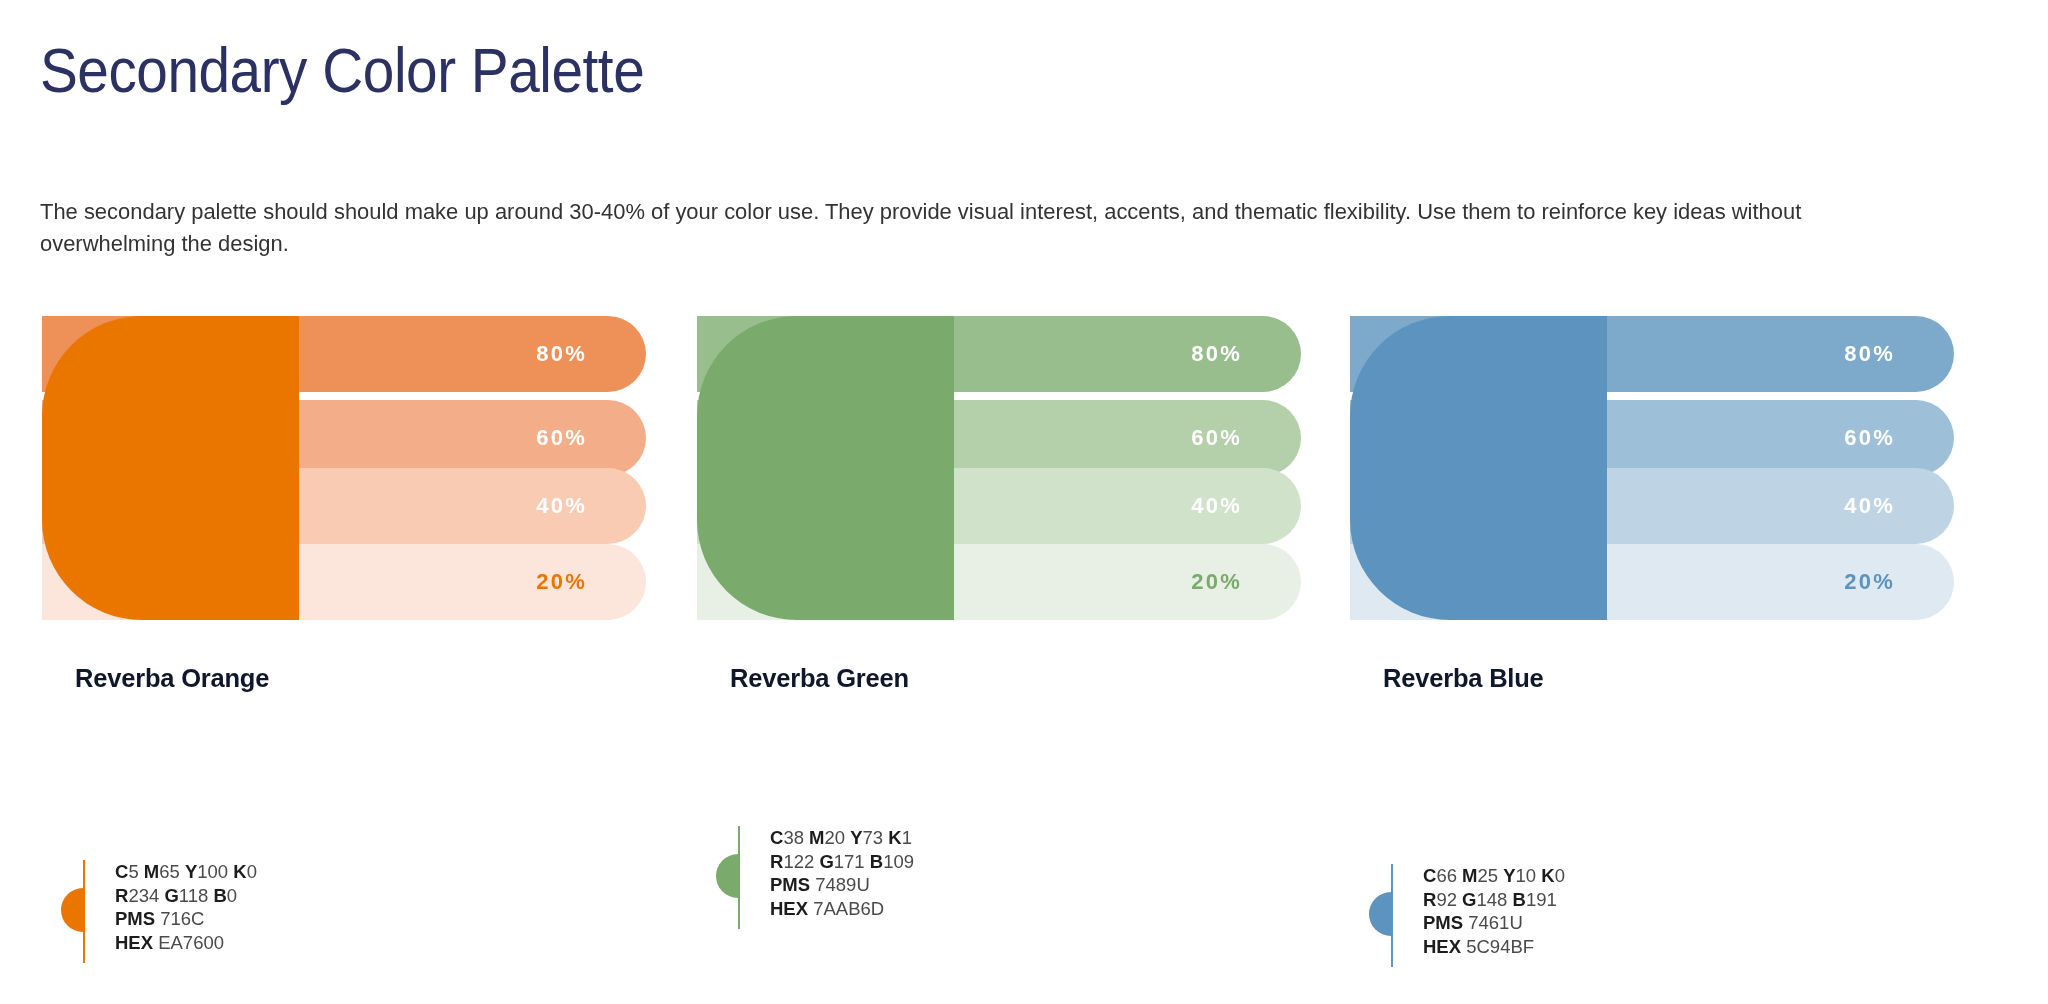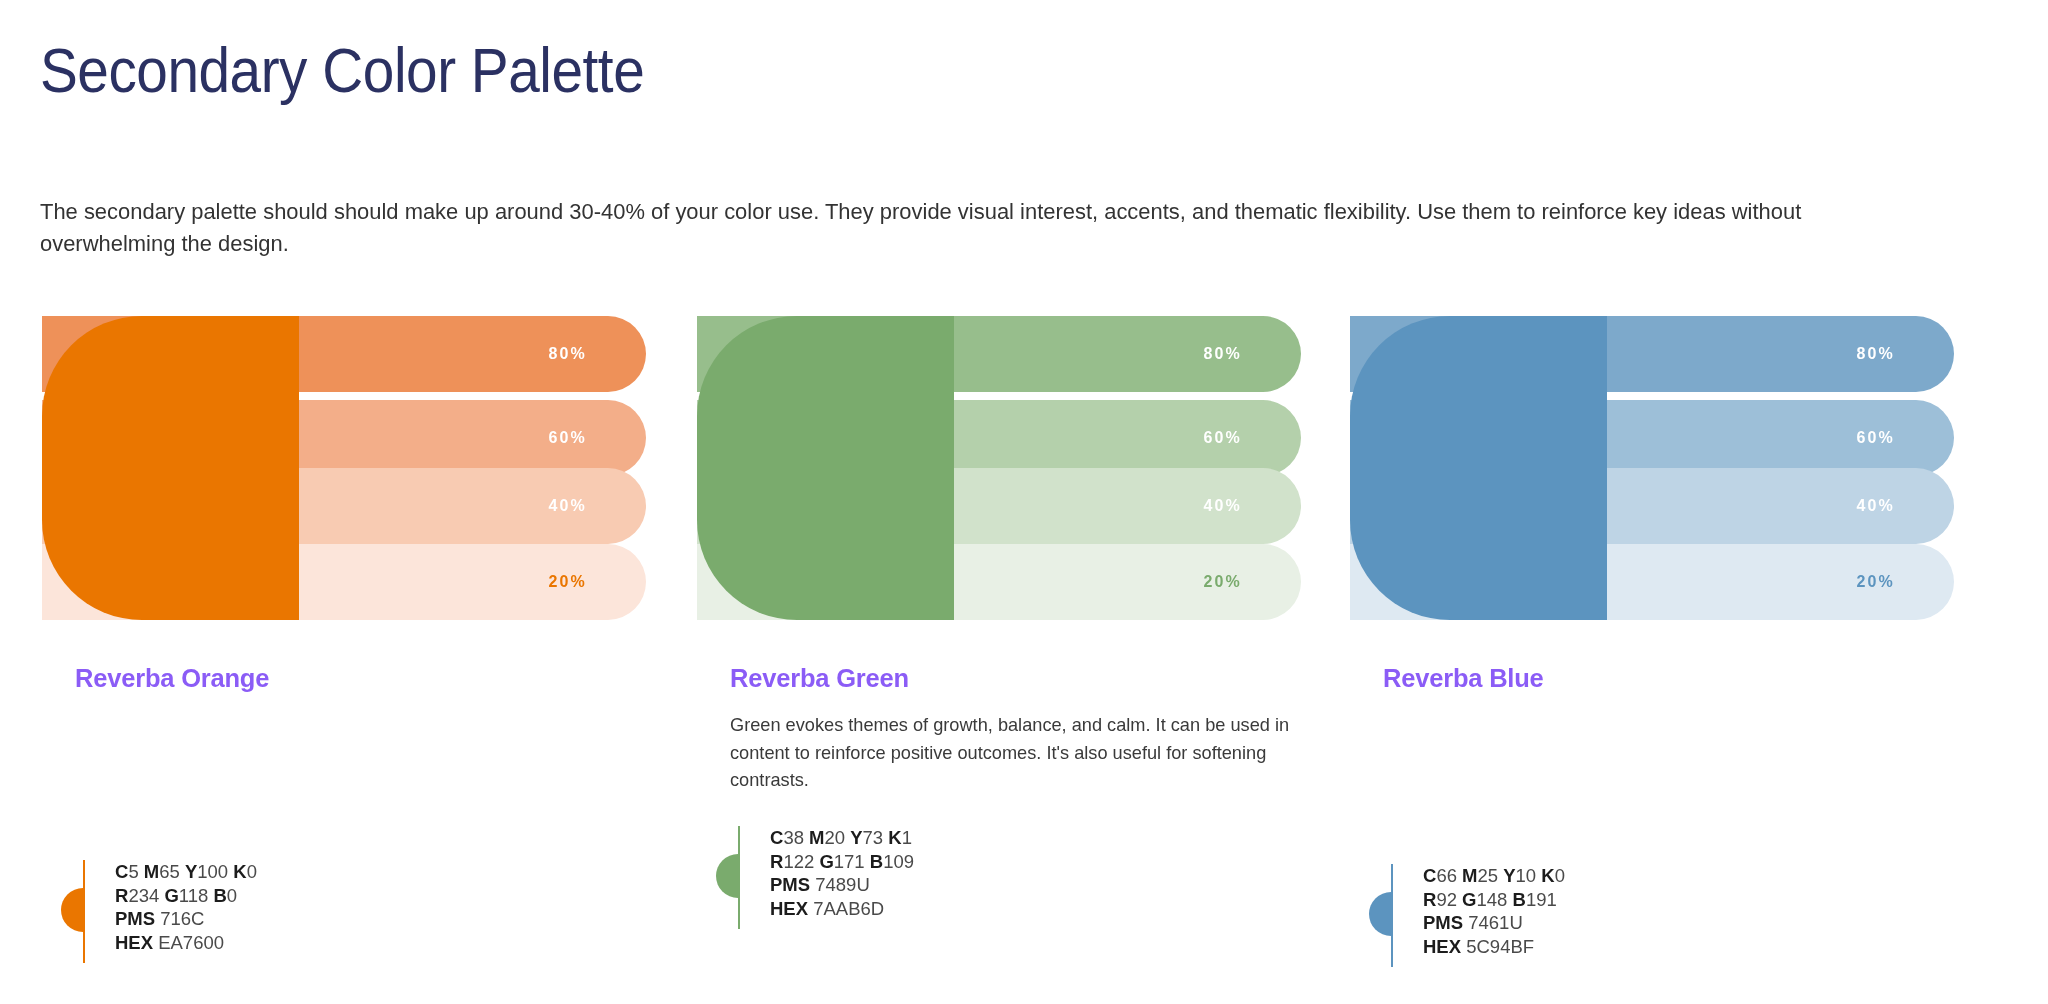--- a/index.html
+++ b/index.html
@@ -90,35 +90,35 @@
     align-items: center;
     justify-content: flex-end;
     z-index: 1;
   }
   .tint-bar.b0 { top: 0px; }
   .tint-bar.b1 { top: 84px; }
   .tint-bar.b2 { top: 152px; }
   .tint-bar.b3 { top: 228px; padding-left: 39px; }
 
   .tint-label {
-    font-size: 16px;
+    font-size: 22px;
     font-weight: 700;
     letter-spacing: 2.2px;
     margin-right: 59px;
     color: #ffffff;
   }
 
   
   .color-name {
     position: absolute;
     left: 33px;
     top: 664px;
     font-size: 25.5px;
     font-weight: 700;
-    color: #8b5cf6;
+    color: #0f172a;
     letter-spacing: -0.2px;
     white-space: nowrap;
   }
 
   .color-desc {
     position: absolute;
     left: 33px;
     top: 712px;
     width: 570px;
     font-size: 18.2px;
@@ -216,21 +216,20 @@
       <div class="tint-bar b2" style="background: rgb(209, 226, 203);">
         <span class="tint-label" style="color: rgb(255, 255, 255);">40%</span>
       </div>
       <div class="tint-bar b3" style="background: rgb(232, 240, 229);">
         <span class="tint-label" style="color: rgb(122, 171, 109);">20%</span>
       </div>
       <div class="swatch-base" style="background: rgb(122, 171, 109);"></div>
     </div>
 
     <div class="color-name">Reverba Green</div>
-    <div class="color-desc">Green evokes themes of growth, balance, and calm. It can be used in content to reinforce positive outcomes. It's also useful for softening contrasts.</div>
 
     <div class="spec">
       <div class="spec-rule" style="background: rgb(122, 171, 109);"></div>
       <div class="spec-dot" style="background: rgb(122, 171, 109);"></div>
       <div class="spec-lines">
         <div><span class="k">C</span><span>38</span>&nbsp;<span class="k">M</span><span>20</span>&nbsp;<span class="k">Y</span><span>73</span>&nbsp;<span class="k">K</span><span>1</span></div>
         <div><span class="k">R</span><span>122</span>&nbsp;<span class="k">G</span><span>171</span>&nbsp;<span class="k">B</span><span>109</span></div>
         <div><span class="k">PMS</span>&nbsp;<span>7489U</span></div>
         <div><span class="k">HEX</span>&nbsp;<span>7AAB6D</span></div>
       </div>

